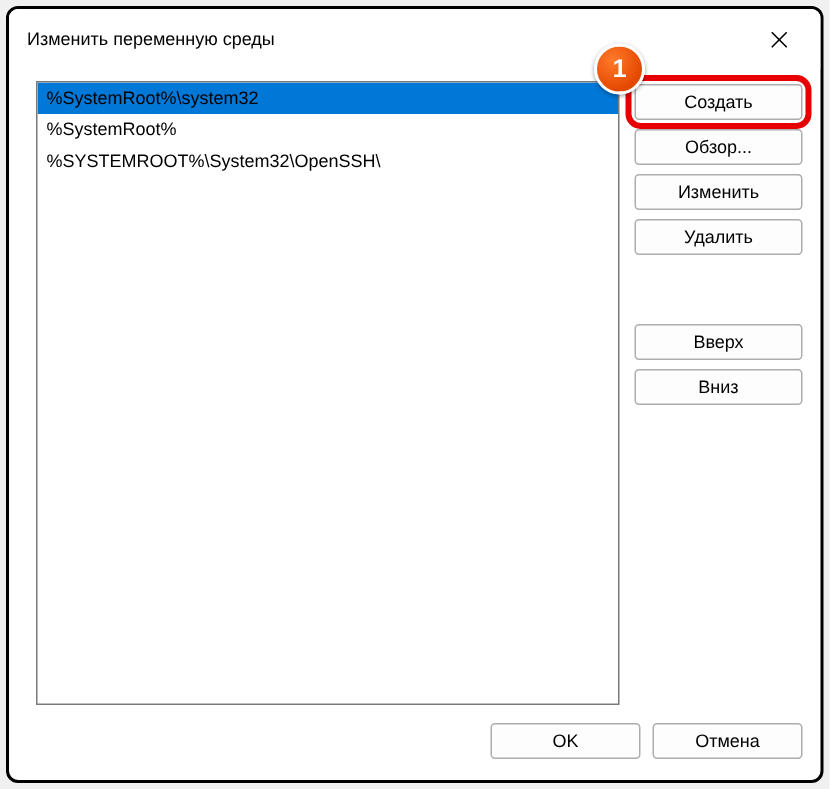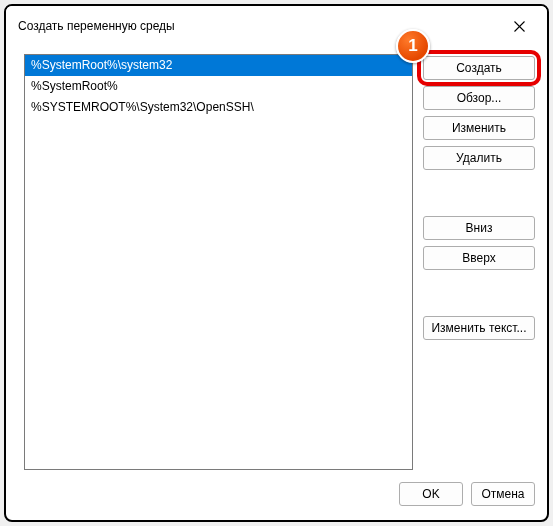--- a/index.html
+++ b/index.html
@@ -58,21 +58,21 @@
       padding: 2px 6px;
       font-size: 12px;
       line-height: 17px;
       white-space: nowrap;
       overflow: hidden;
       text-overflow: ellipsis;
       cursor: default;
     }
     .listbox .row.selected {
       background: #0078d7;
-      color: #ffffff;
+      color: #000000;
     }
     .sidebuttons {
       width: 112px;
       display: flex;
       flex-direction: column;
       gap: 6px;
       padding-top: 2px;
     }
     .sidebuttons .spacer { height: 34px; }
     .btn {
@@ -113,29 +113,29 @@
       align-items: center;
       justify-content: center;
       z-index: 5;
     }
     .footer {
       display: flex;
       justify-content: flex-end;
       gap: 8px;
       padding: 12px 12px 14px 12px;
     }
-    .footer .btn { width: 64px; }
+    .footer .btn { width: 100px; }
   </style>
 </head>
 <body>
 
 <div class="frame">
 
   <div class="titlebar">
-    <span>Создать переменную среды</span>
+    <span>Изменить переменную среды</span>
     <div class="close">
       <svg viewBox="0 0 11 11">
         <line x1="0.5" y1="0.5" x2="10.5" y2="10.5" stroke="#000" stroke-width="1.1"></line>
         <line x1="10.5" y1="0.5" x2="0.5" y2="10.5" stroke="#000" stroke-width="1.1"></line>
       </svg>
     </div>
   </div>
 
   <div class="content">
 
@@ -157,29 +157,26 @@
         <span>Обзор...</span>
       </div>
       <div class="btn">
         <span>Изменить</span>
       </div>
       <div class="btn">
         <span>Удалить</span>
       </div>
       <div class="spacer"></div>
       <div class="btn">
+        <span>Вверх</span>
+      </div>
+      <div class="btn">
         <span>Вниз</span>
       </div>
-      <div class="btn">
-        <span>Вверх</span>
-      </div>
       <div class="spacer"></div>
-      <div class="btn">
-        <span>Изменить текст...</span>
-      </div>
     </div>
 
   </div>
 
   <div class="footer">
     <div class="btn">
       <span>OK</span>
     </div>
     <div class="btn">
       <span>Отмена</span>

